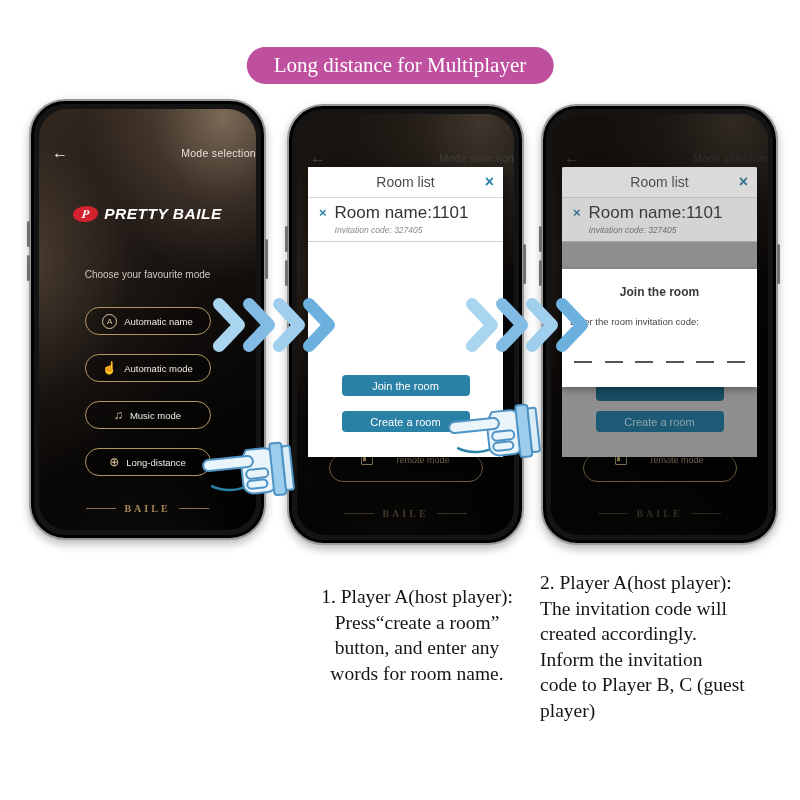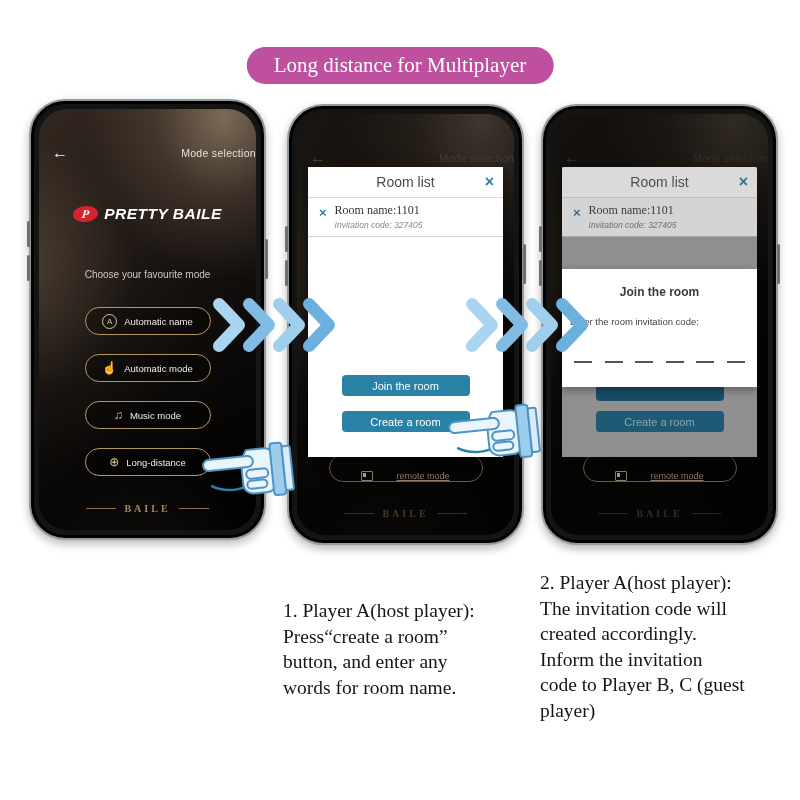--- a/index.html
+++ b/index.html
@@ -42,34 +42,34 @@
   .mode-icon{color:#dcc89e;font-size:12px;line-height:1;}
   .icon-circle{width:13px;height:13px;border:1px solid #dcc89e;border-radius:50%;display:flex;align-items:center;
     justify-content:center;font-size:8px;color:#dcc89e;}
   .p-footer{position:absolute;bottom:16px;left:0;right:0;display:flex;align-items:center;justify-content:center;gap:8px;z-index:1;}
   .p-footer .line{width:30px;height:1px;background:#8a7250;}
   .p-footer .baile{font-family:"Liberation Serif",serif;font-weight:bold;font-size:10px;letter-spacing:3px;color:#a8895a;}
   .footer-dim .line{background:#6e5c42}.footer-dim .baile{color:#81704f}
 
   
   .remote-pill{position:absolute;left:50%;transform:translateX(-50%);top:340px;width:152px;height:26px;
-    border:1px solid #6e5a3c;border-radius:14px;display:flex;align-items:flex-end;justify-content:center;gap:23px;
-    z-index:2;color:#8d7c5e;font-size:9px;text-decoration:underline;}
+    border:1px solid #6e5a3c;border-radius:14px;display:flex;align-items:flex-start;justify-content:center;gap:23px;
+    z-index:2;color:#8d7c5e;font-size:9px;}
   .remote-icon{width:10px;height:8px;border:1px solid #8d7c5e;border-radius:1px;position:relative;}
   .remote-icon::after{content:"";position:absolute;left:1px;top:1px;width:3px;height:4px;background:#b99b62;}
 
   
   .dialog{position:absolute;left:11px;right:11px;top:53px;height:290px;background:#fff;border-radius:0;z-index:3;
     box-shadow:0 3px 10px rgba(0,0,0,.5);}
   .dlg-header{position:relative;height:30px;border-bottom:1px solid #d9d9d9;}
   .dlg-title{text-align:center;line-height:30px;font-size:14px;color:#4a4a4a;}
   .dlg-close{position:absolute;right:9px;top:4px;font-size:16px;font-weight:bold;color:#2a81a6;line-height:22px;}
   .room-row{display:flex;align-items:flex-start;padding:5px 8px 6px 8px;border-bottom:1px solid #cfcfcf;}
   .room-del{color:#2a81a6;font-size:13px;font-weight:bold;margin:3px 8px 0 3px;line-height:1;}
-  .room-name{font-size:12px;color:#333;font-family:Liberation Serif, serif;}
+  .room-name{font-size:17px;color:#333;}
   .room-code{font-size:8.5px;color:#8a8a8a;margin-top:2px;font-style:italic;}
   .dlg-btn{position:absolute;left:50%;transform:translateX(-50%);width:128px;height:21px;background:#2a81a6;color:#fff;
     border-radius:4px;font-size:11px;display:flex;align-items:center;justify-content:center;}
   .join-btn{top:208px;}
   .create-btn{top:244px;}
 
   
   .dialog.dimmed{background:#8f8f8f;}
   .dimmed .dlg-header{background:#dadada;border-bottom-color:#bdbdbd;border-radius:3px 3px 0 0;}
   .dimmed .dlg-title{color:#4f4f4f}
@@ -86,21 +86,21 @@
   .popup-prompt{margin:17px 0 0 8px;font-size:9.5px;color:#444;}
   .dash-row{position:absolute;left:12px;right:12px;top:92px;display:flex;justify-content:space-between;}
   .dash{width:18px;height:2px;background:#555;}
 
   
   .arrows{position:absolute;z-index:40;}
   .hand{position:absolute;z-index:50;transform:rotate(-6deg);}
 
   
   .step{position:absolute;font-family:"Liberation Serif",serif;font-size:19.5px;line-height:25.5px;color:#151515;white-space:pre-line;}
-  #step1{left:283px;top:598px;width:268px;}
+  #step1{left:283px;top:584px;width:268px;text-align:center;}
   #step2{left:540px;top:570px;width:272px;}
 </style>
 </head>
 <body>
 
 <div class="banner">Long distance for Multiplayer</div>
 
 <div class="phone" style="left:29px;top:99px;">
   <div class="side-btn sb-l1"></div>
   <div class="side-btn sb-l2"></div>

